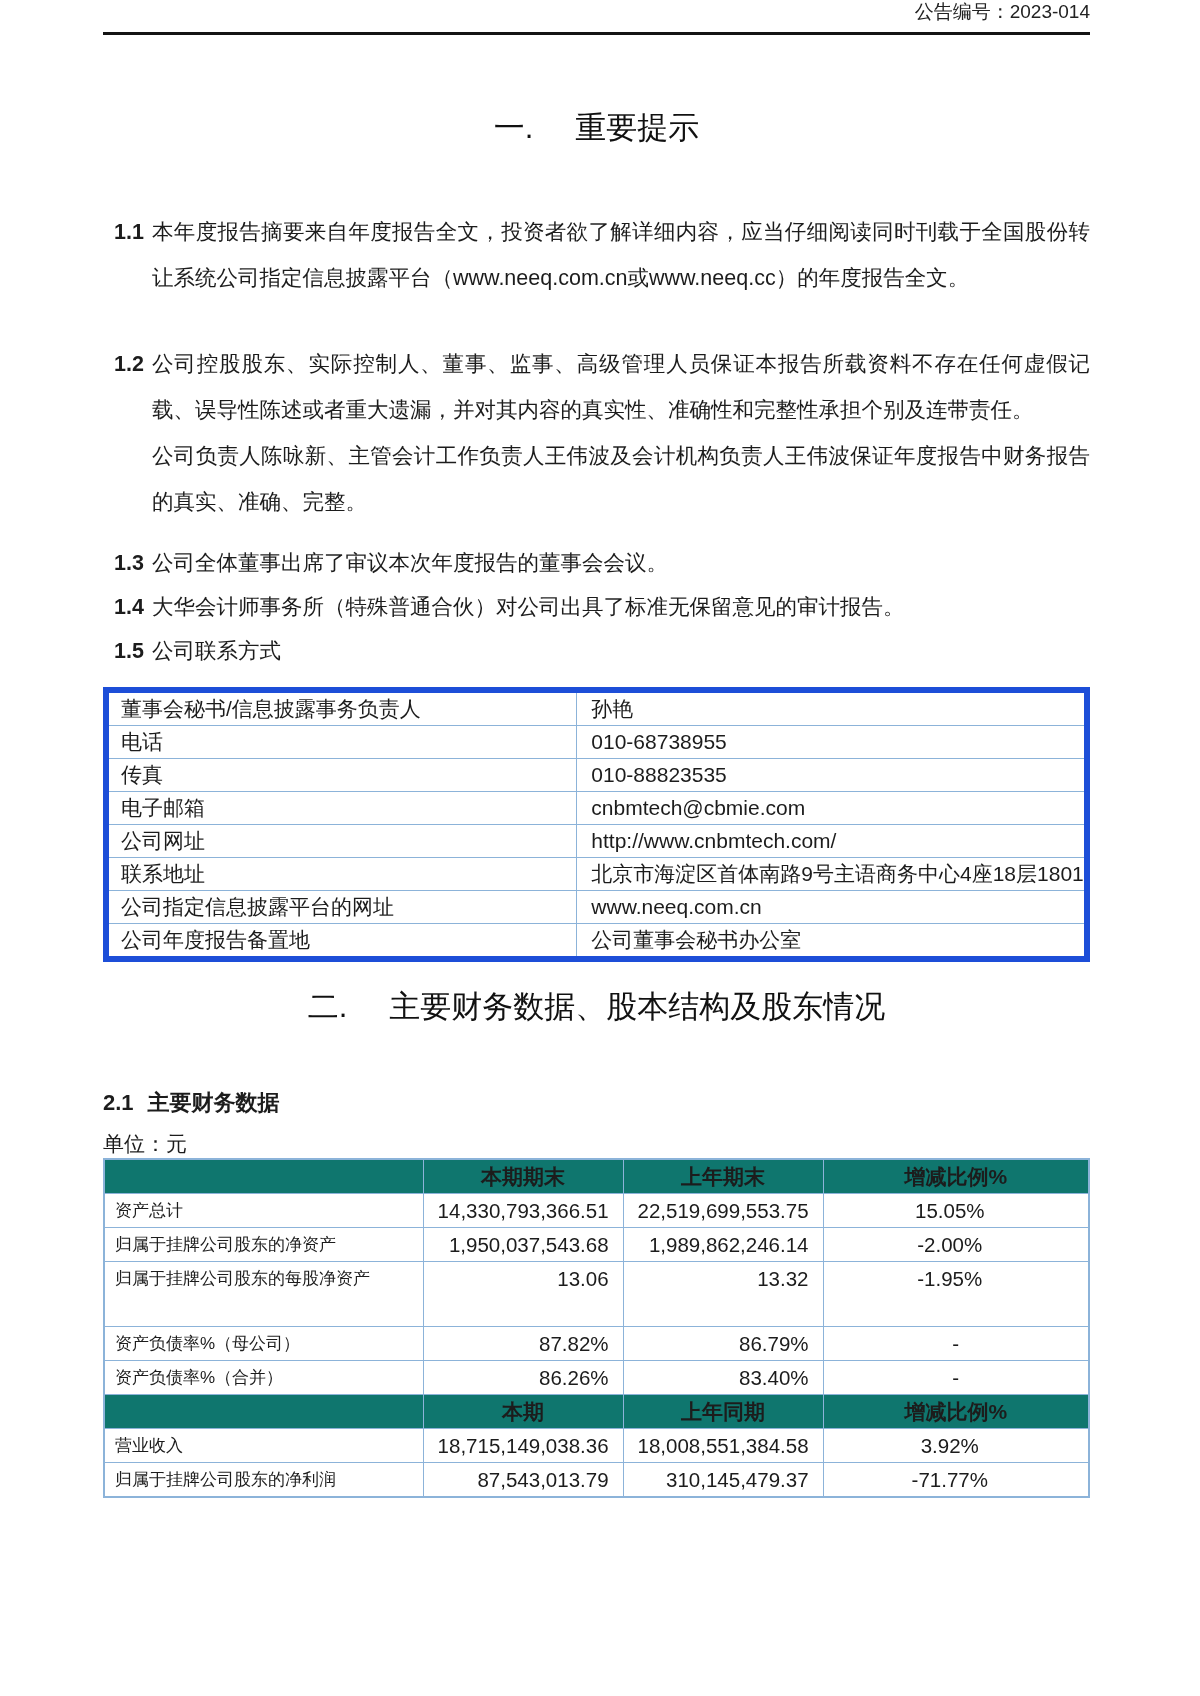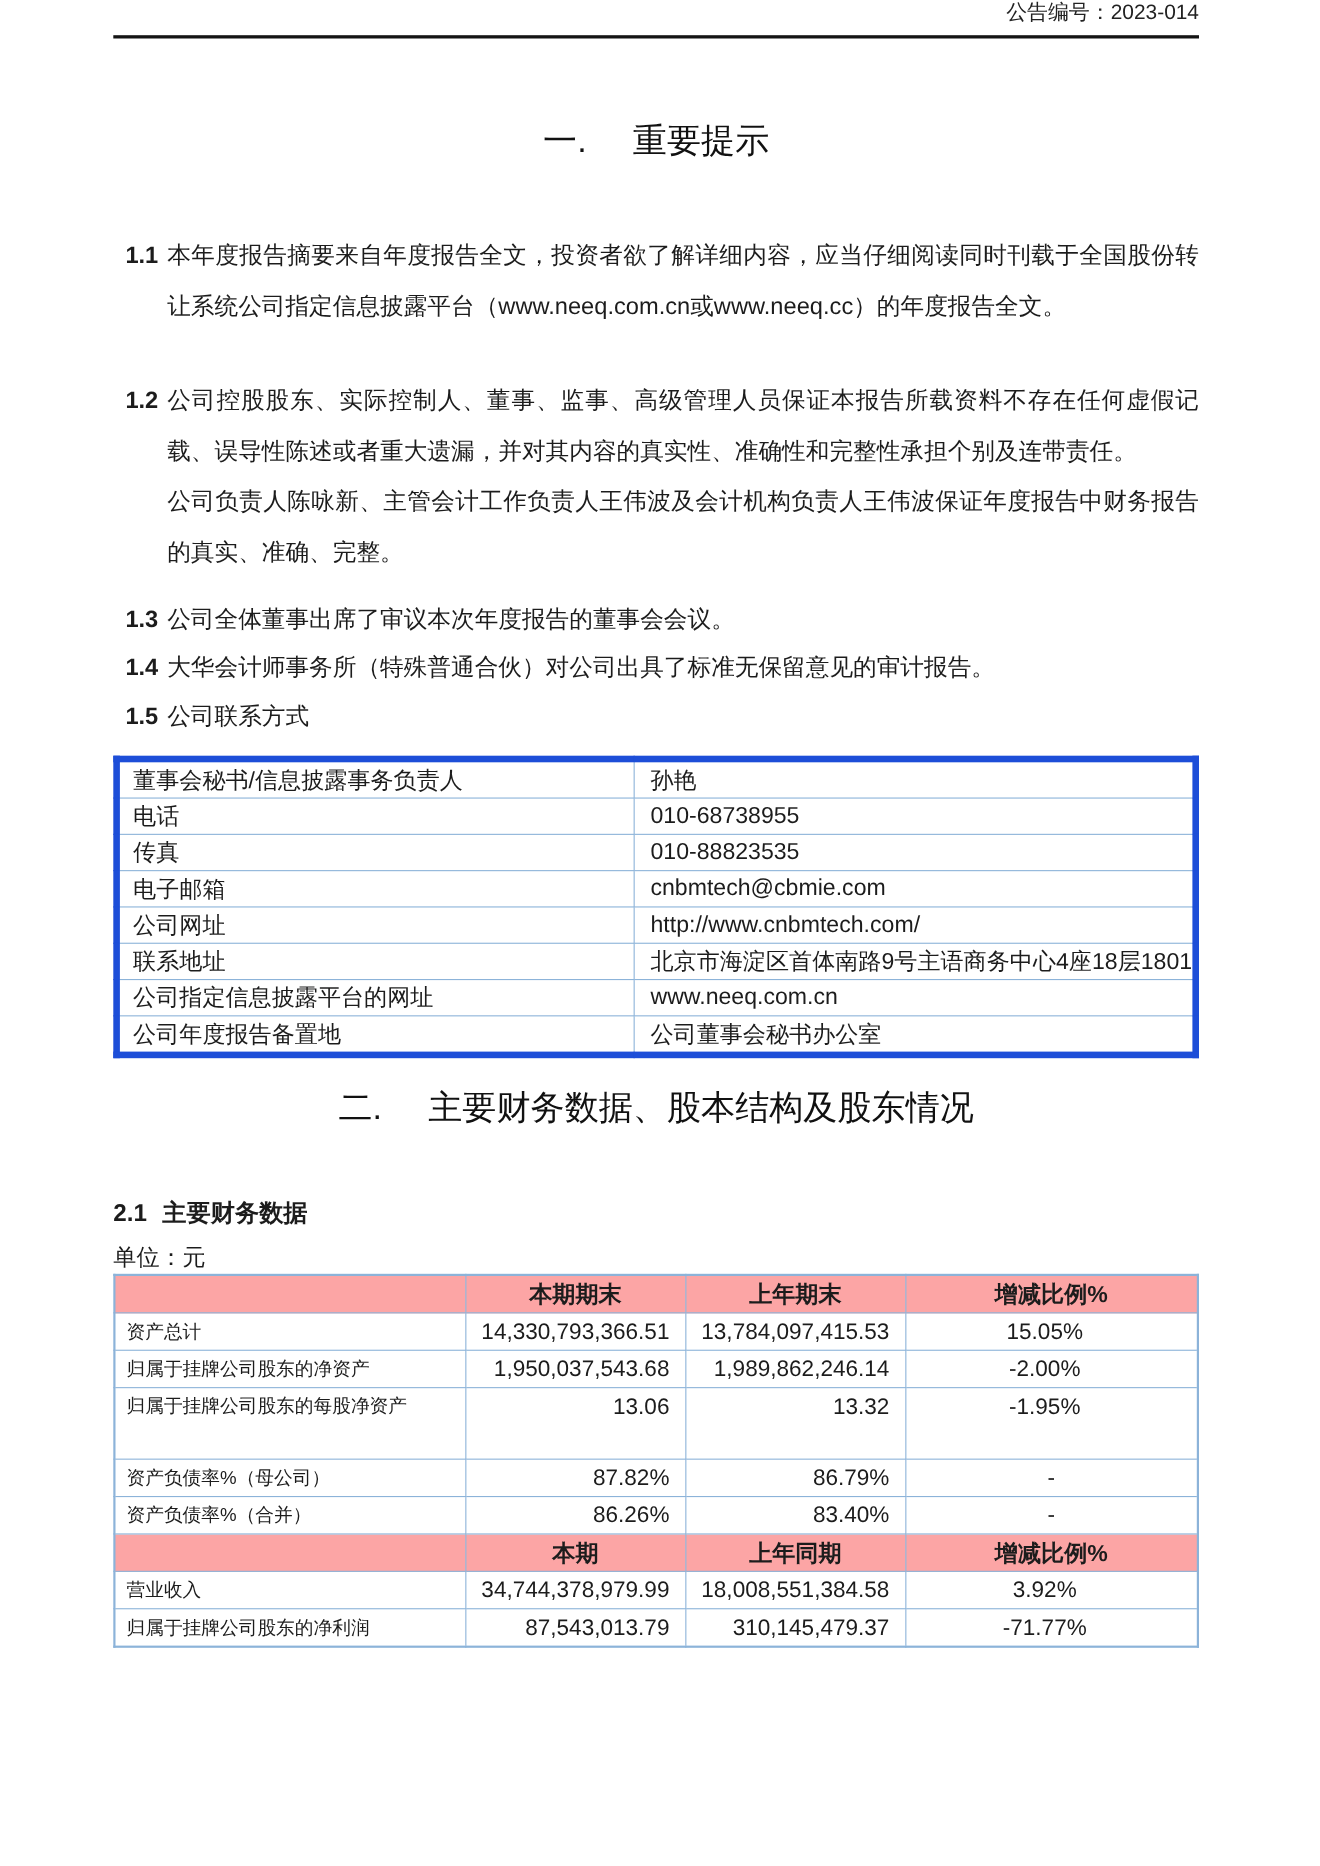--- a/index.html
+++ b/index.html
@@ -96,21 +96,21 @@
   
   .fin-table {
     width: 100%;
     border-collapse: collapse;
     border: 2px solid #8CB3D9;
     table-layout: fixed;
   }
   .fin-table th, .fin-table td { border: 1px solid #8CB3D9; }
   .fin-table th {
     height: 31px;
-    background: #fca5a5;
+    background: #0f766e;
     font-size: 21px;
     font-weight: 700;
     text-align: center;
     vertical-align: middle;
   }
   .fin-table td { height: 31px; vertical-align: middle; }
   .col-a { width: 32.4%; }
   .col-b { width: 20.3%; }
   .col-c { width: 20.3%; }
   .col-d { width: 27%; }
@@ -240,21 +240,21 @@
     <tbody>
       <tr>
         <th></th>
         <th>本期期末</th>
         <th>上年期末</th>
         <th>增减比例%</th>
       </tr>
       <tr>
         <td class="f-label">资产总计</td>
         <td class="f-num">14,330,793,366.51</td>
-        <td class="f-num">13,784,097,415.53</td>
+        <td class="f-num">22,519,699,553.75</td>
         <td class="f-change">15.05%</td>
       </tr>
       <tr>
         <td class="f-label">归属于挂牌公司股东的净资产</td>
         <td class="f-num">1,950,037,543.68</td>
         <td class="f-num">1,989,862,246.14</td>
         <td class="f-change">-2.00%</td>
       </tr>
       <tr class="row-tall">
         <td class="f-label">归属于挂牌公司股东的每股净资产</td>
@@ -275,21 +275,21 @@
         <td class="f-dash">-</td>
       </tr>
       <tr>
         <th></th>
         <th>本期</th>
         <th>上年同期</th>
         <th>增减比例%</th>
       </tr>
       <tr>
         <td class="f-label">营业收入</td>
-        <td class="f-num">34,744,378,979.99</td>
+        <td class="f-num">18,715,149,038.36</td>
         <td class="f-num">18,008,551,384.58</td>
         <td class="f-change">3.92%</td>
       </tr>
       <tr>
         <td class="f-label">归属于挂牌公司股东的净利润</td>
         <td class="f-num">87,543,013.79</td>
         <td class="f-num">310,145,479.37</td>
         <td class="f-change">-71.77%</td>
       </tr>
     </tbody>

